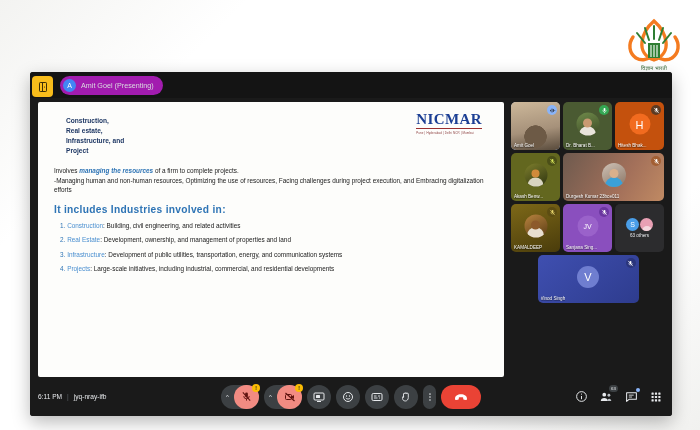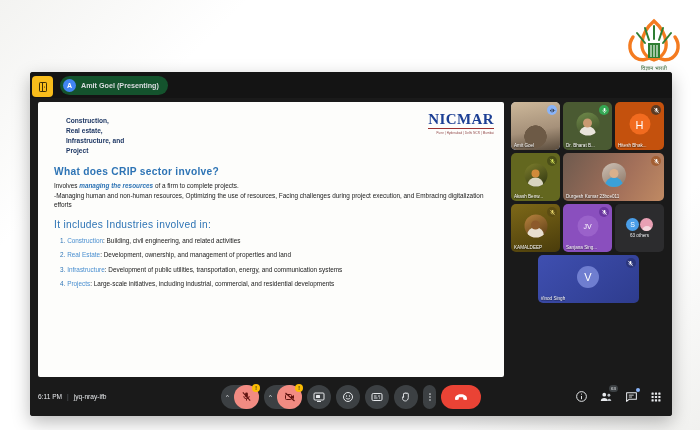--- a/index.html
+++ b/index.html
@@ -56,26 +56,25 @@
   }
   #present-badge {
     position: absolute; left: 2px; top: 4px;
     width: 21px; height: 21px;
     background: #f9bd1b; border-radius: 4px;
     display: flex; align-items: center; justify-content: center;
   }
   #presenting-chip {
     margin-left: 30px;
     height: 19px;
-    background: #14532d;
+    background: #a21caf;
     border-radius: 10px;
     display: flex; align-items: center;
     padding: 0 9px 0 3px;
     gap: 5px;
-    font-weight: bold;
   }
   #presenting-chip .avatar-dot {
     width: 13px; height: 13px; border-radius: 50%;
     background: #4285f4;
     color: #fff; font-size: 7px;
     display: flex; align-items: center; justify-content: center;
   }
   #presenting-chip .chip-label {
     font-size: 7.2px; color: #dadce0; white-space: nowrap;
   }
@@ -90,22 +89,22 @@
     overflow: hidden;
   }
   #slide {
     position: relative;
     width: 100%; height: 100%;
     padding: 14px 16px 0 16px;
     color: #222;
   }
 
   .slide-nicmar {
-    position: absolute; right: 10px; top: 10px;
-    text-align: right;
+    position: absolute; right: 22px; top: 10px;
+    text-align: left;
   }
   .slide-nicmar .nic-word {
     font-family: "Liberation Serif", serif;
     font-size: 15px; font-weight: bold; color: #1c3f94;
     letter-spacing: .4px; line-height: 1;
   }
   .slide-nicmar .nic-sub {
     font-size: 2.9px; color: #8a3b3b; letter-spacing: .15px;
     margin-top: 1.5px; white-space: nowrap;
   }
@@ -128,21 +127,21 @@
     font-size: 10.2px; font-weight: bold; color: #2e74b5;
     letter-spacing: .3px; margin-bottom: 4px;
   }
   .slide-p {
     font-size: 6.4px; color: #1a1a1a; line-height: 1.5;
   }
   .slide-p .em {
     font-style: italic; font-weight: bold; color: #2e74b5;
   }
   .slide-h3 {
-    font-size: 10.2px; font-weight: normal; color: #2e74b5;
+    font-size: 10.2px; font-weight: bold; color: #2e74b5;
     letter-spacing: .3px; margin-top: 9px; margin-bottom: 4px;
   }
   .slide-ol { list-style: none; margin-left: 6px; }
   .slide-ol li {
     font-size: 6.4px; color: #1a1a1a; line-height: 2.25;
   }
   .slide-ol li .num { color: #2e74b5; }
   .slide-ol li .key { color: #4a8fd0; }
 
   
@@ -324,21 +323,20 @@
         </div>
 
 
         <div class="slide-sub-list">
           <div>Construction,</div>
           <div>Real estate,</div>
           <div>Infrastructure, and</div>
           <div>Project</div>
         </div>
 
-        <div class="slide-h2">What does CRIP sector involve?</div>
         <div class="slide-p">
           <span>Involves </span><span class="em">managing the resources</span><span> of a firm to complete projects.</span>
         </div>
         <div class="slide-p">-Managing human and non-human resources, Optimizing the use of resources, Facing challenges during project execution, and Embracing digitalization efforts</div>
 
         <div class="slide-h3">It includes Industries involved in:</div>
         <ul class="slide-ol">
           <li>
             <span class="num">1.</span>
             <span class="key">Construction</span><span>: Building, civil engineering, and related activities</span>

